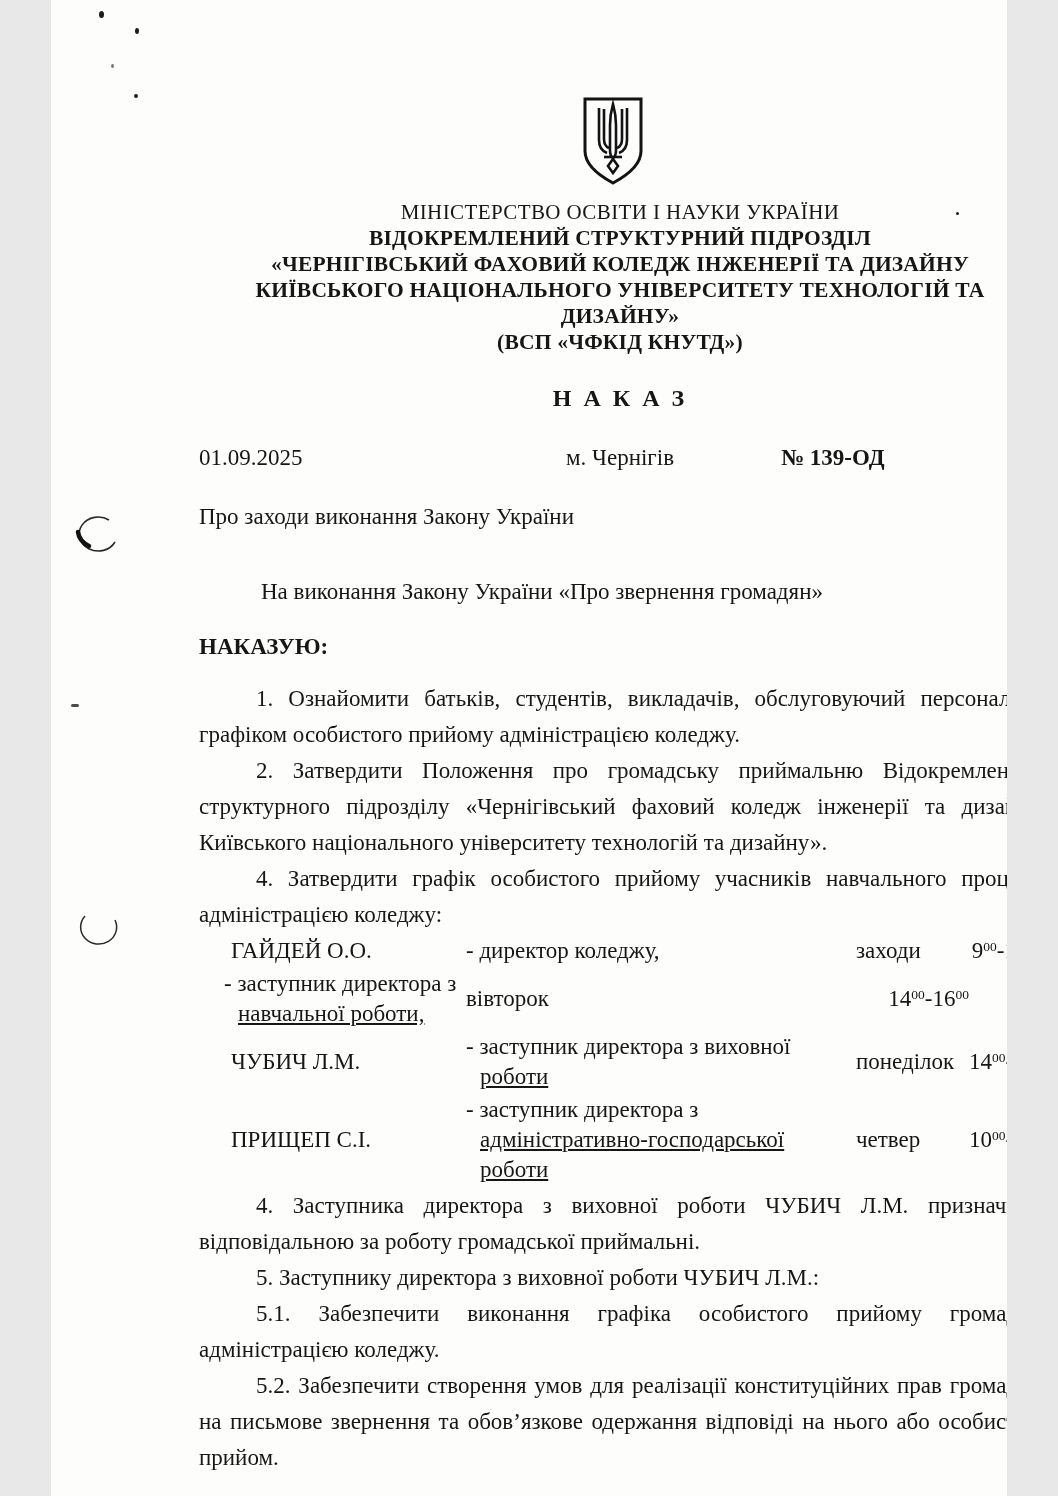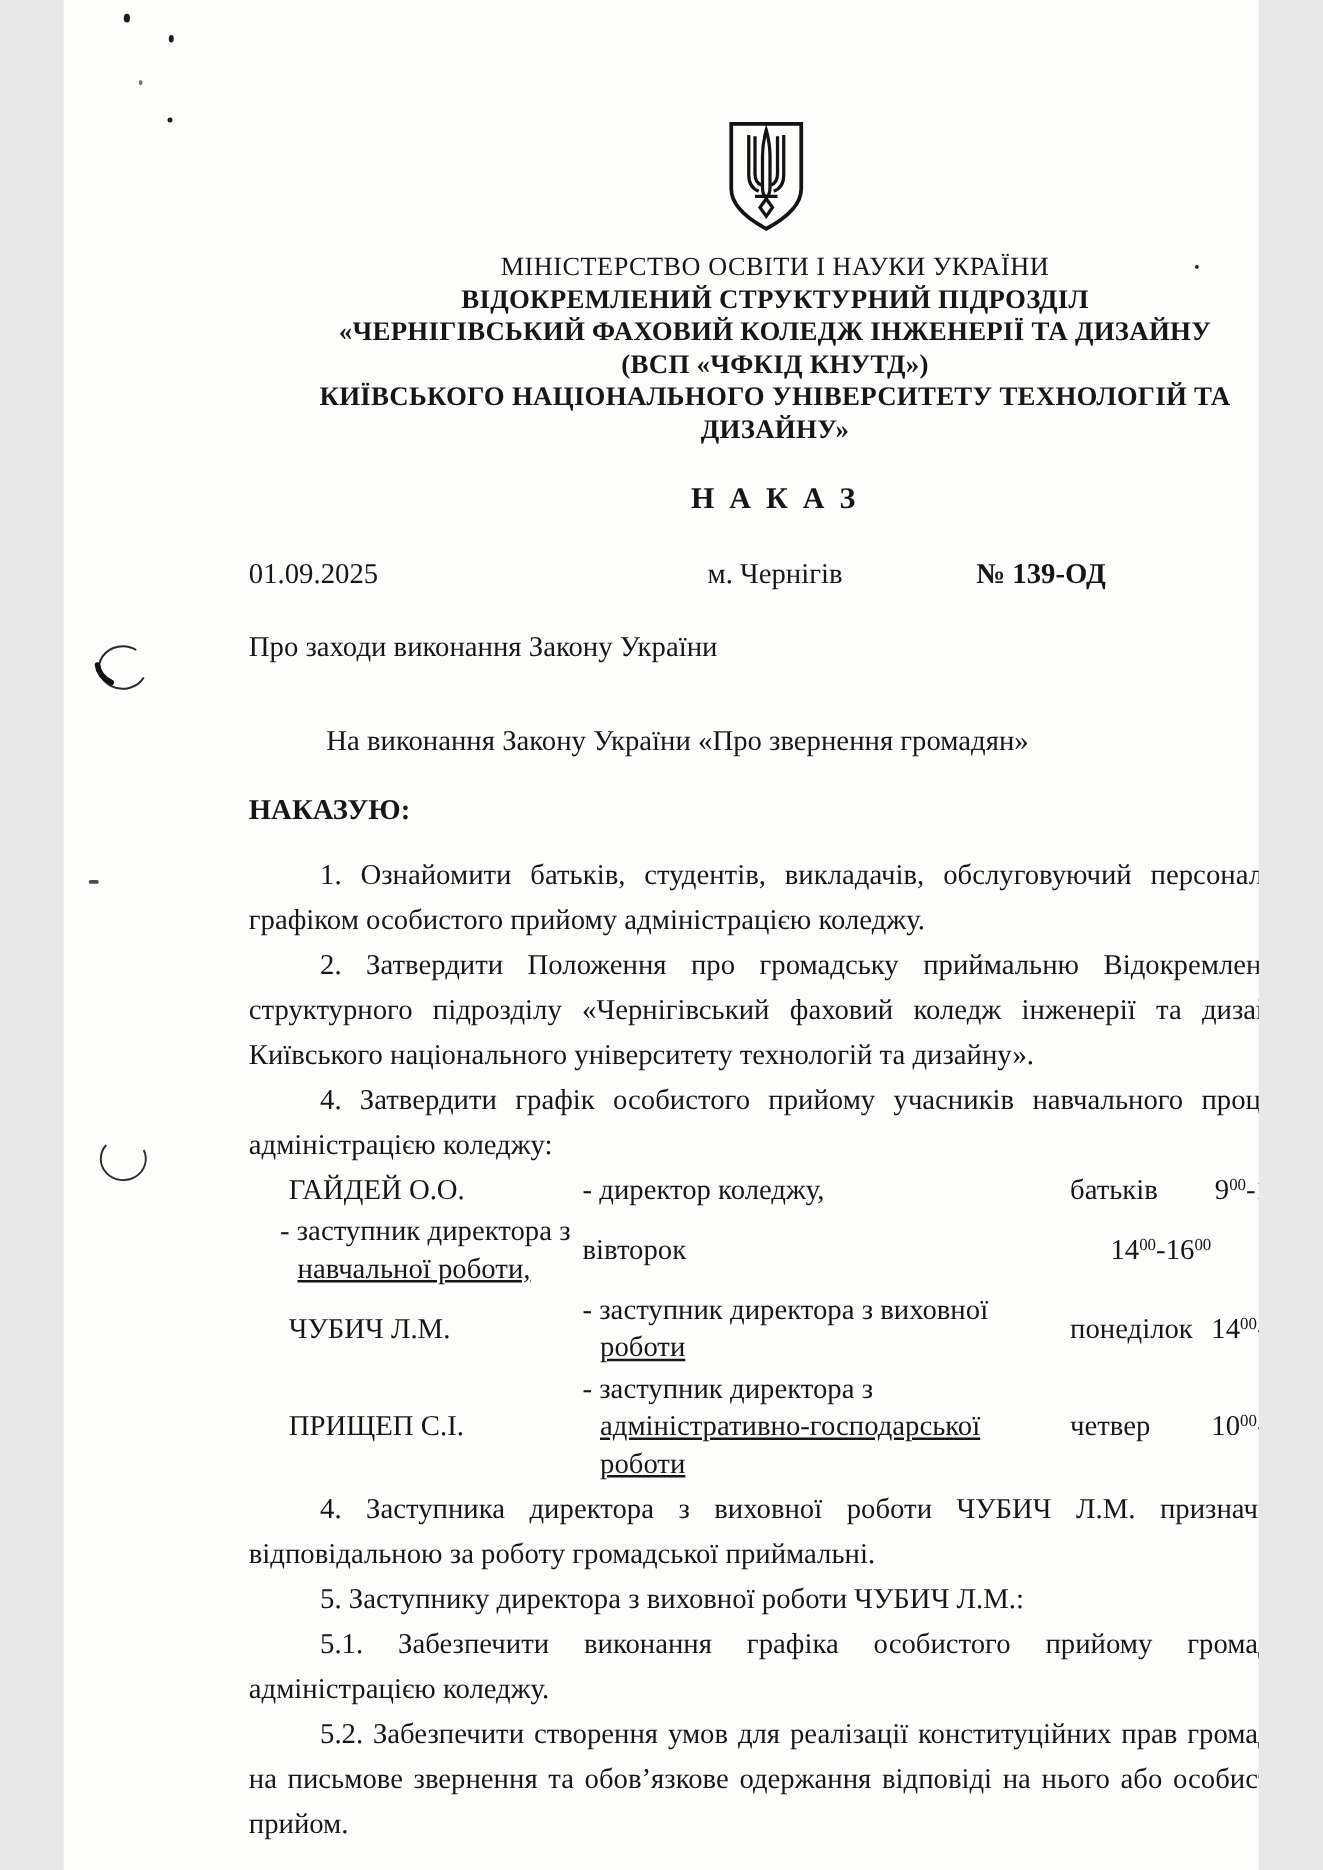--- a/index.html
+++ b/index.html
@@ -69,22 +69,22 @@
           <path d="M24 62 h18"></path>
           <path d="M33 64 l5 7 -5 7 -5 -7 Z"></path>
         </g>
       </svg>
     </div>
 
     <div class="hdr">
       <div class="ministry">МІНІСТЕРСТВО ОСВІТИ І НАУКИ УКРАЇНИ</div>
       <div class="org">ВІДОКРЕМЛЕНИЙ СТРУКТУРНИЙ ПІДРОЗДІЛ</div>
       <div class="org">«ЧЕРНІГІВСЬКИЙ ФАХОВИЙ КОЛЕДЖ ІНЖЕНЕРІЇ ТА ДИЗАЙНУ</div>
+      <div class="org">КИЇВСЬКОГО НАЦІОНАЛЬНОГО УНІВЕРСИТЕТУ ТЕХНОЛОГІЙ ТА ДИЗАЙНУ»</div>
       <div class="org">(ВСП «ЧФКІД КНУТД»)</div>
-      <div class="org">КИЇВСЬКОГО НАЦІОНАЛЬНОГО УНІВЕРСИТЕТУ ТЕХНОЛОГІЙ ТА ДИЗАЙНУ»</div>
     </div>
 
     <div class="order-title">Н А К А З</div>
 
     <div class="meta-row">
       <span class="meta-date">01.09.2025</span>
       <span class="meta-city">м. Чернігів</span>
       <span class="meta-num">№ 139-ОД</span>
     </div>
 
@@ -100,21 +100,21 @@
     <p class="para">2. Затвердити Положення про громадську приймальню Відокремленого структурного підрозділу «Чернігівський фаховий коледж інженерії та дизайну Київського національного університету технологій та дизайну».</p>
     <p class="para">4. Затвердити графік особистого прийому учасників навчального процесу адміністрацією коледжу:</p>
 
     <div class="sched">
 
       <div class="sched-row">
         <div class="cell-name">ГАЙДЕЙ О.О.</div>
         <div class="cell-role">
           <div class="role-line">- директор коледжу,</div>
         </div>
-        <div class="cell-day">батьків</div>
+        <div class="cell-day">заходи</div>
         <div class="cell-time"><span>9</span><sup>00</sup><span>-</span><span>12</span><sup>00</sup></div>
       </div>
 
       <div class="sched-row">
         <div class="cell-role">
           <div class="role-line">- заступник директора з</div>
           <div class="role-line cont">навчальної роботи,</div>
         </div>
         <div class="cell-day">вівторок</div>
         <div class="cell-time"><span>14</span><sup>00</sup><span>-</span><span>16</span><sup>00</sup></div>

